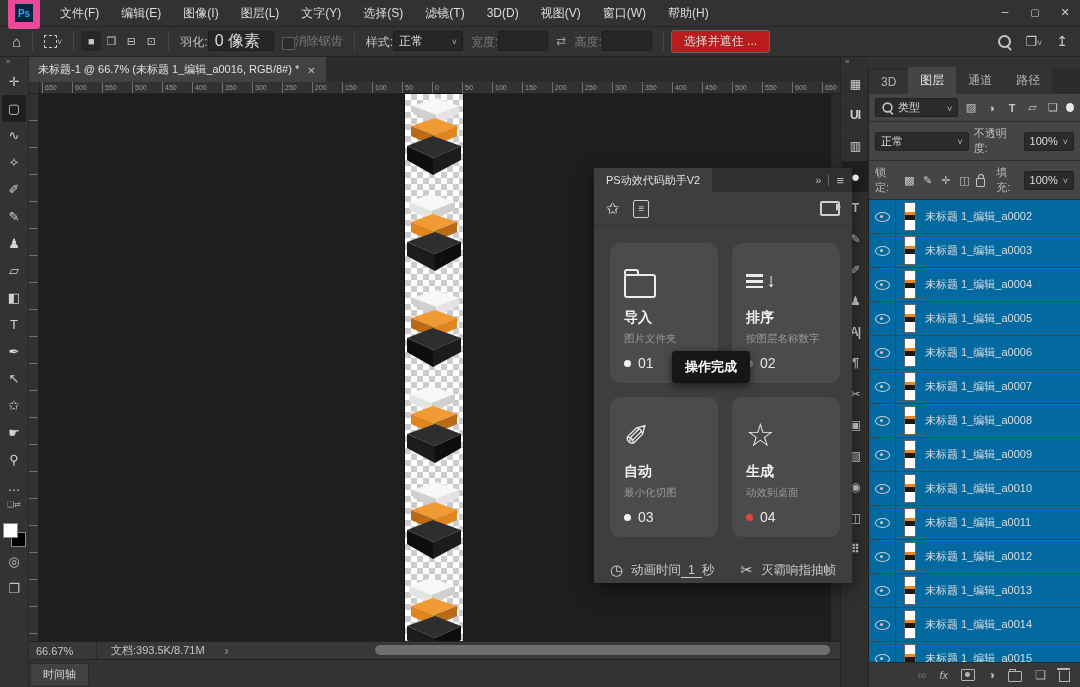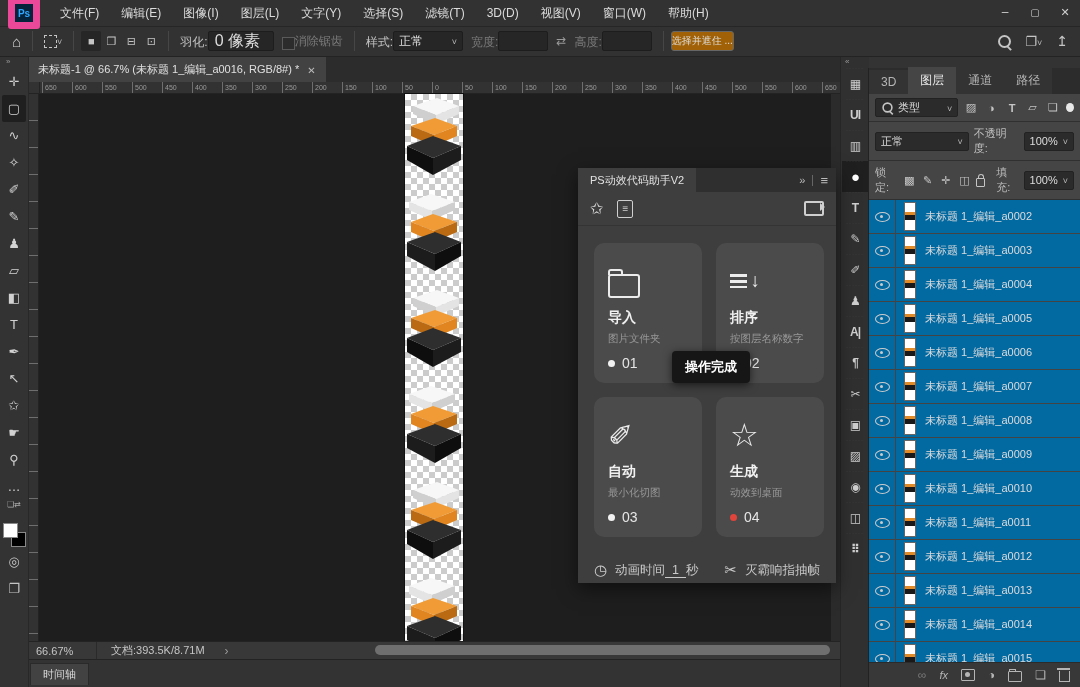--- a/index.html
+++ b/index.html
@@ -28,21 +28,21 @@
   .mode-btn.active{background:#262626;}
   .i-selnew::before{content:"■";} .i-seladd::before{content:"❐";} .i-selsub::before{content:"⊟";} .i-selint::before{content:"⊡";}
   .opt-label{color:#c2c2c2;} .opt-label.dim{color:#7a7a7a;}
   .opt-input{background:#262626;border:1px solid #1d1d1d;border-radius:2px;height:18px;min-width:52px;padding:0 6px;
              color:#ddd;font-size:16px;display:flex;align-items:center;}
   .opt-input.small{min-width:36px;}
   .opt-select{background:#262626;border:1px solid #1d1d1d;border-radius:2px;height:18px;min-width:58px;padding:0 5px;
               color:#ddd;display:flex;align-items:center;justify-content:space-between;gap:8px;}
   .checkbox{width:11px;height:11px;border:1px solid #5a5a5a;background:#2c2c2c;display:inline-block;}
   .i-swap::before{content:"⇄";color:#9a9a9a;}
-  .push-btn{border:1px solid #666;border-radius:3px;background:#a16207;color:#ddd;padding:2px 0;font-size:10px;}
+  .push-btn{border:1px solid #666;border-radius:3px;background:#b91c1c;color:#ddd;padding:2px 12px;font-size:12px;}
   #optionsbar .right{margin-left:auto;display:flex;align-items:center;gap:14px;padding-right:12px;}
   .mag{width:9px;height:9px;border:2px solid #c5c5c5;border-radius:50%;position:relative;display:inline-block;}
   .mag::after{content:"";position:absolute;width:2px;height:6px;background:#c5c5c5;left:8px;top:8px;transform:rotate(-45deg);}
   .i-workspace::before{content:"❐";color:#c5c5c5;font-size:13px;}
   .i-share::before{content:"↥";color:#c5c5c5;font-size:14px;}
 
   
   #toolbar{position:absolute;left:0;top:56px;width:28px;bottom:0;background:#333;border-right:1px solid #282828;z-index:20;
            display:flex;flex-direction:column;align-items:center;}
   .tb-head{font-size:8px;color:#999;height:12px;line-height:12px;align-self:flex-start;padding-left:6px;}
@@ -136,21 +136,21 @@
   .i-mask{width:12px;height:10px;border:1px solid #b5b5b5;border-radius:1px;position:relative;display:inline-block;}
   .i-mask::after{content:"";position:absolute;left:3px;top:2px;width:5px;height:5px;border-radius:50%;background:#b5b5b5;}
   .i-adj2::before{content:"◑";}
   .i-folder{width:12px;height:9px;border:1px solid #b5b5b5;border-radius:1px;position:relative;display:inline-block;margin-top:3px;}
   .i-folder::before{content:"";position:absolute;left:0;top:-3px;width:5px;height:2px;border:1px solid #b5b5b5;border-bottom:none;}
   .i-newlayer::before{content:"❏";}
   .i-trash{width:9px;height:10px;border:1px solid #b5b5b5;border-top:none;position:relative;display:inline-block;margin-top:3px;}
   .i-trash::before{content:"";position:absolute;left:-3px;top:-3px;width:13px;height:0;border-top:2px solid #b5b5b5;}
 
   
-  #plugin{position:absolute;left:578px;top:168px;width:258px;height:415px;background:#3e3e3e;z-index:25;box-shadow:0 6px 18px rgba(0,0,0,.5);}
+  #plugin{position:absolute;left:594px;top:168px;width:258px;height:415px;background:#3e3e3e;z-index:25;box-shadow:0 6px 18px rgba(0,0,0,.5);}
   #plugin-header{height:24px;background:#2f2f2f;display:flex;align-items:center;}
   .plugin-tab{height:24px;background:#3e3e3e;display:flex;align-items:center;padding:0 12px;font-size:11px;color:#e2e2e2;}
   #plugin-header .right{margin-left:auto;display:flex;align-items:center;gap:7px;padding-right:8px;color:#bbb;font-size:11px;}
   .hbar{width:1px;height:11px;background:#666;}
   #plugin-toolbar{height:33px;background:#3e3e3e;border-bottom:1px solid #343434;display:flex;align-items:center;gap:14px;padding:0 12px;}
   .i-magicstar::before{content:"✩";font-size:16px;color:#e0e0e0;}
   .i-doclist{width:14px;height:16px;border:1px solid #cfcfcf;border-radius:2px;display:flex;align-items:center;justify-content:center;}
   .i-doclist::before{content:"≡";font-size:10px;color:#cfcfcf;}
   .i-camera{margin-left:auto;width:16px;height:11px;border:2px solid #cfcfcf;border-radius:2px;position:relative;}
   .i-camera::after{content:"";position:absolute;right:-7px;top:0;border:4px solid transparent;border-left:5px solid #cfcfcf;}

